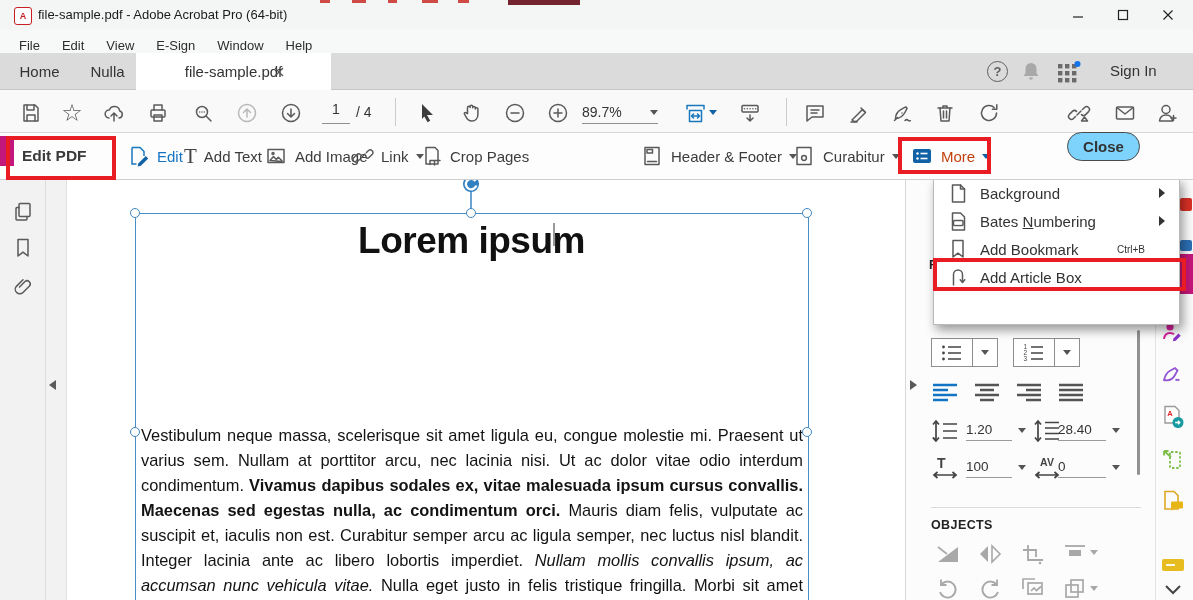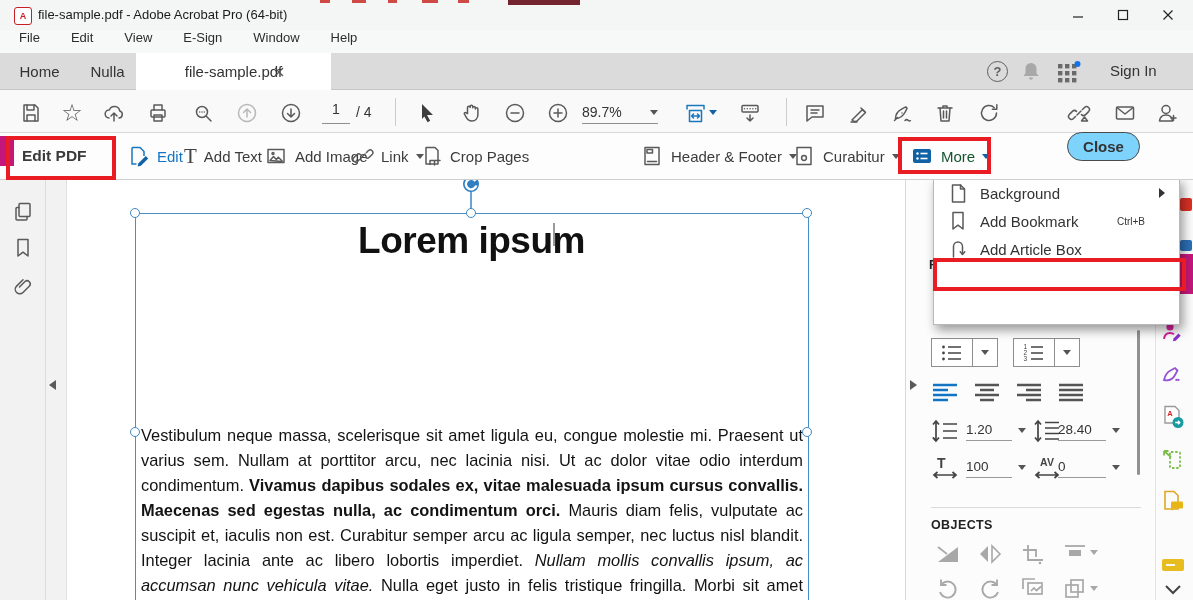--- a/index.html
+++ b/index.html
@@ -9,21 +9,21 @@
   .abs{position:absolute;}
   svg{display:block;}
   .ic path,.ic rect,.ic circle,.ic ellipse{stroke:#5a5a5a;fill:none;stroke-width:1.5;stroke-linecap:round;stroke-linejoin:round;}
   .ic.gray path,.ic.gray circle{stroke:#b9b9b9;}
   .ic.blue path,.ic.blue rect{stroke:#1878be;}
   
   #titlebar{left:0;top:0;width:1193px;height:30px;background:#f3f6f5;}
   #titlebar .title{left:38px;top:7px;font-size:13px;color:#1b1b1b;}
   .winbtn{top:6px;width:30px;height:18px;display:flex;align-items:center;justify-content:center;font-size:14px;color:#222;}
   
-  #menubar{left:0;top:30px;width:1193px;height:23px;background:#f7f9f8;font-size:13px;color:#2d2d2d;display:flex;align-items:flex-start;padding-left:8px;box-sizing:border-box;gap:9px;}
+  #menubar{left:0;top:30px;width:1193px;height:23px;background:#f7f9f8;font-size:13px;color:#2d2d2d;display:flex;align-items:flex-end;padding-left:8px;box-sizing:border-box;}
   #menubar span{padding:0 11px;}
   
   #tabstrip{left:0;top:53px;width:1193px;height:37px;background:#dbdbdb;border-bottom:1px solid #c6c6c6;box-sizing:border-box;}
   .tab{top:53px;height:37px;display:flex;align-items:center;justify-content:center;font-size:15px;color:#333;}
   #tab-active{background:#fff;}
   
   #toolbar{left:0;top:90px;width:1193px;height:43px;background:#f9f9f9;border-bottom:1px solid #d8d8d8;box-sizing:border-box;}
   .tbi{top:99px;width:30px;height:28px;display:flex;align-items:center;justify-content:center;}
   .vsep{top:98px;width:1px;height:28px;background:#cccccc;}
   .caret{width:0;height:0;border-left:4px solid transparent;border-right:4px solid transparent;border-top:5px solid #555;}
@@ -332,21 +332,21 @@
   <span class="caret"></span>
 </div>
 <div class="abs ebt" style="left:792px;">
   <svg class="ic" width="24" height="24">
       <rect x="5" y="3.5" width="14" height="17"></rect>
       <circle cx="12" cy="14" r="2.4" fill="#666" stroke="none"></circle>
     </svg>
   <span>Curabitur</span>
   <span class="caret"></span>
 </div>
-<div class="abs ebt" style="left:910px;color:#14532d;">
+<div class="abs ebt" style="left:910px;color:#c2410c;">
   <svg width="24" height="24">
       <rect x="3" y="5" width="18" height="14" rx="2" fill="#1062a5"></rect>
       <circle cx="7.5" cy="9.5" r="1.2" fill="#fff"></circle>
       <path d="M10.5 9.5h7" stroke="#fff" stroke-width="1.6"></path>
       <circle cx="7.5" cy="14.5" r="1.2" fill="#fff"></circle>
       <path d="M10.5 14.5h7" stroke="#fff" stroke-width="1.6"></path>
     </svg>
   <span>More</span>
   <span class="caret blue"></span>
 </div>
@@ -619,20 +619,31 @@
 
   <div id="moremenu" class="abs">
     <div class="mitem">
       <span class="micon">
           <svg class="ic" width="22" height="22">
             <path d="M5.5 3h8l4 4v13h-12z"></path>
             <path d="M13.5 3v4h4"></path>
           </svg>
         </span>
       <span>Background</span>
+      <span class="marrow"></span>
+    </div>
+    <div class="mitem">
+      <span class="micon">
+          <svg class="ic" width="22" height="22">
+            <path d="M5.5 3h8l4 4v13h-12z"></path>
+            <rect x="6.5" y="10.5" width="9.5" height="5" rx="1" fill="#666" stroke="none"></rect>
+            <text x="11.2" y="14.5" font-size="4.2" fill="#fff" text-anchor="middle" stroke="none" font-family="Liberation Sans">012</text>
+          </svg>
+        </span>
+      <span><span>Bates </span><span style="text-decoration:underline;">N</span><span>umbering</span></span>
       <span class="marrow"></span>
     </div>
     <div class="mitem">
       <span class="micon">
           <svg class="ic" width="22" height="22">
             <path d="M6 2.5h10V19l-5-3.8L6 19z"></path>
           </svg>
         </span>
       <span>Add Bookmark</span>
       <span class="mshort">Ctrl+B</span>

